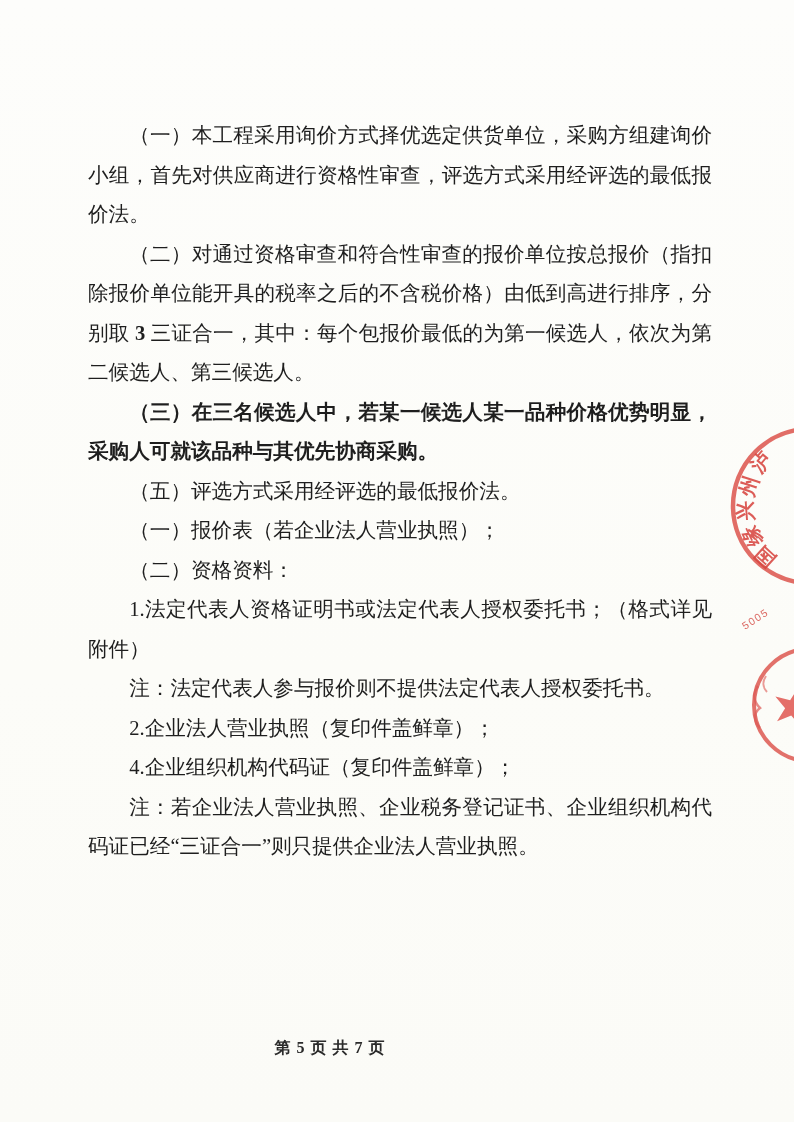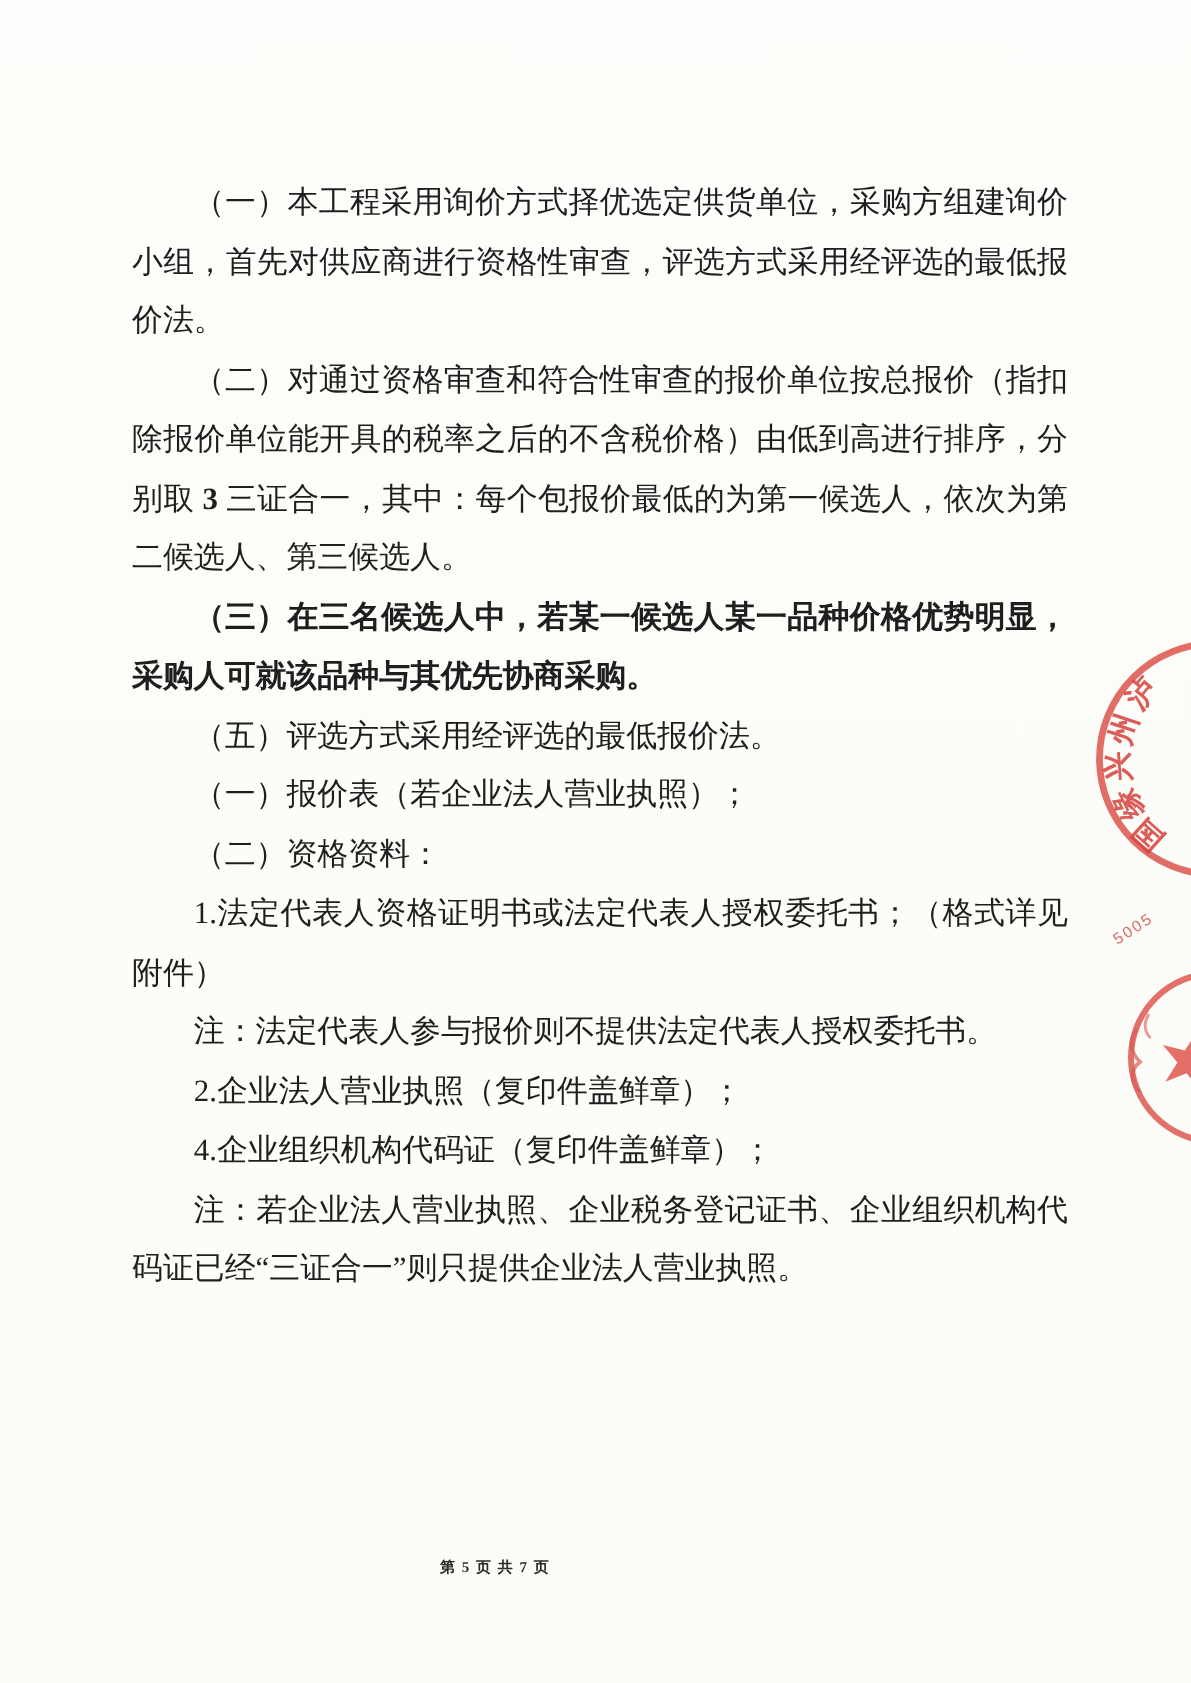--- a/index.html
+++ b/index.html
@@ -28,21 +28,21 @@
     font-family: "Liberation Sans", "DejaVu Sans", sans-serif;
     font-weight: bold;
     font-size: 21px;
   }
   .doc-body p.bold { font-weight: bold; font-family: Liberation Serif, serif; }
   .run-bold { font-weight: bold; }
   .footer {
     position: absolute;
     left: 0; top: 1038px; width: 660px;
     text-align: center;
-    font-size: 10px;
+    font-size: 16px;
     font-weight: bold;
     letter-spacing: 1px;
     color: #2b2b2b;
   }
   .stamp-overlay {
     position: absolute;
     left: 700px; top: 414px;
     width: 94px; height: 360px;
     pointer-events: none;
   }

